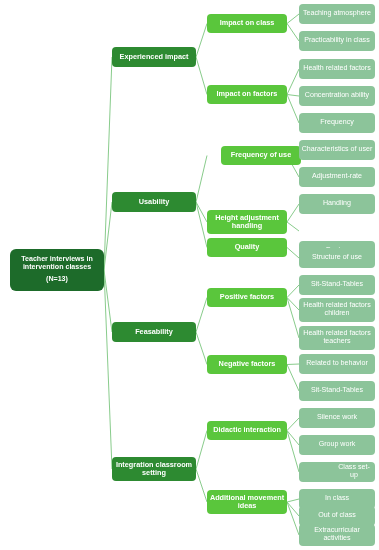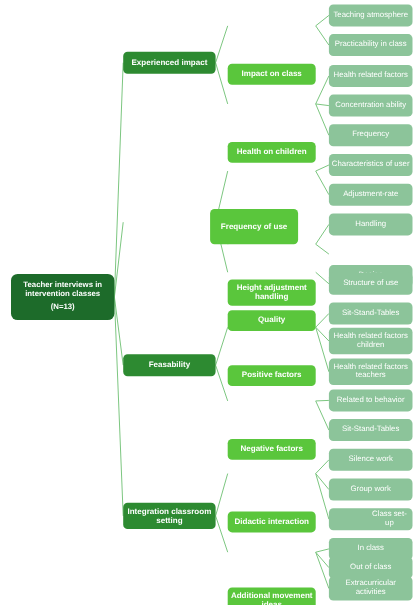--- a/index.html
+++ b/index.html
@@ -53,21 +53,20 @@
   }
   .node.level-1 {
     background: #2d8a31;
     font-size: 7.3px;
     font-weight: bold;
   }
   .node.level-2 {
     background: #5ac63c;
     font-size: 7.3px;
     font-weight: bold;
-    margin-top: 44px;
   }
   .node.level-3 {
     background: #8cc49a;
     font-size: 7.1px;
     font-weight: normal;
   }
 </style>
 </head>
 <body>
 
@@ -108,33 +107,36 @@
       <line x1="287" y1="502" x2="299" y2="516" stroke="#7ac57e" stroke-width="0.9"></line>
       <line x1="287" y1="502" x2="299" y2="535" stroke="#7ac57e" stroke-width="0.9"></line>
     </svg>
 <div class="node level-0" style="left: 10px; top: 249px; width: 94px; height: 42px;">
       <span>Teacher interviews in intervention classes</span>
       <span class="sub">(N=13)</span>
     </div>
     <div class="node level-1" style="left: 112px; top: 47px; width: 84px; height: 20px;">
       <span>Experienced impact</span>
     </div>
+    <div class="node level-1" style="left: 112px; top: 192px; width: 84px; height: 20px;">
+      <span>Usability</span>
+    </div>
     <div class="node level-1" style="left: 112px; top: 322px; width: 84px; height: 20px;">
       <span>Feasability</span>
     </div>
     <div class="node level-1" style="left: 112px; top: 457px; width: 84px; height: 24px;">
       <span>Integration classroom setting</span>
     </div>
     <div class="node level-2" style="left: 207px; top: 14px; width: 80px; height: 19px;">
       <span>Impact on class</span>
     </div>
     <div class="node level-2" style="left: 207px; top: 85px; width: 80px; height: 19px;">
-      <span>Health on children</span>
-    </div>
-    <div class="node level-2" style="left: 191px; top: 146px; width: 80px; height: 32px;">
+      <span>Impact on factors</span>
+    </div>
+    <div class="node level-2" style="left: 221px; top: 146px; width: 80px; height: 19px;">
       <span>Frequency of use</span>
     </div>
     <div class="node level-2" style="left: 207px; top: 210px; width: 80px; height: 24px;">
       <span>Height adjustment handling</span>
     </div>
     <div class="node level-2" style="left: 207px; top: 238px; width: 80px; height: 19px;">
       <span>Quality</span>
     </div>
     <div class="node level-2" style="left: 207px; top: 288px; width: 80px; height: 19px;">
       <span>Positive factors</span>

